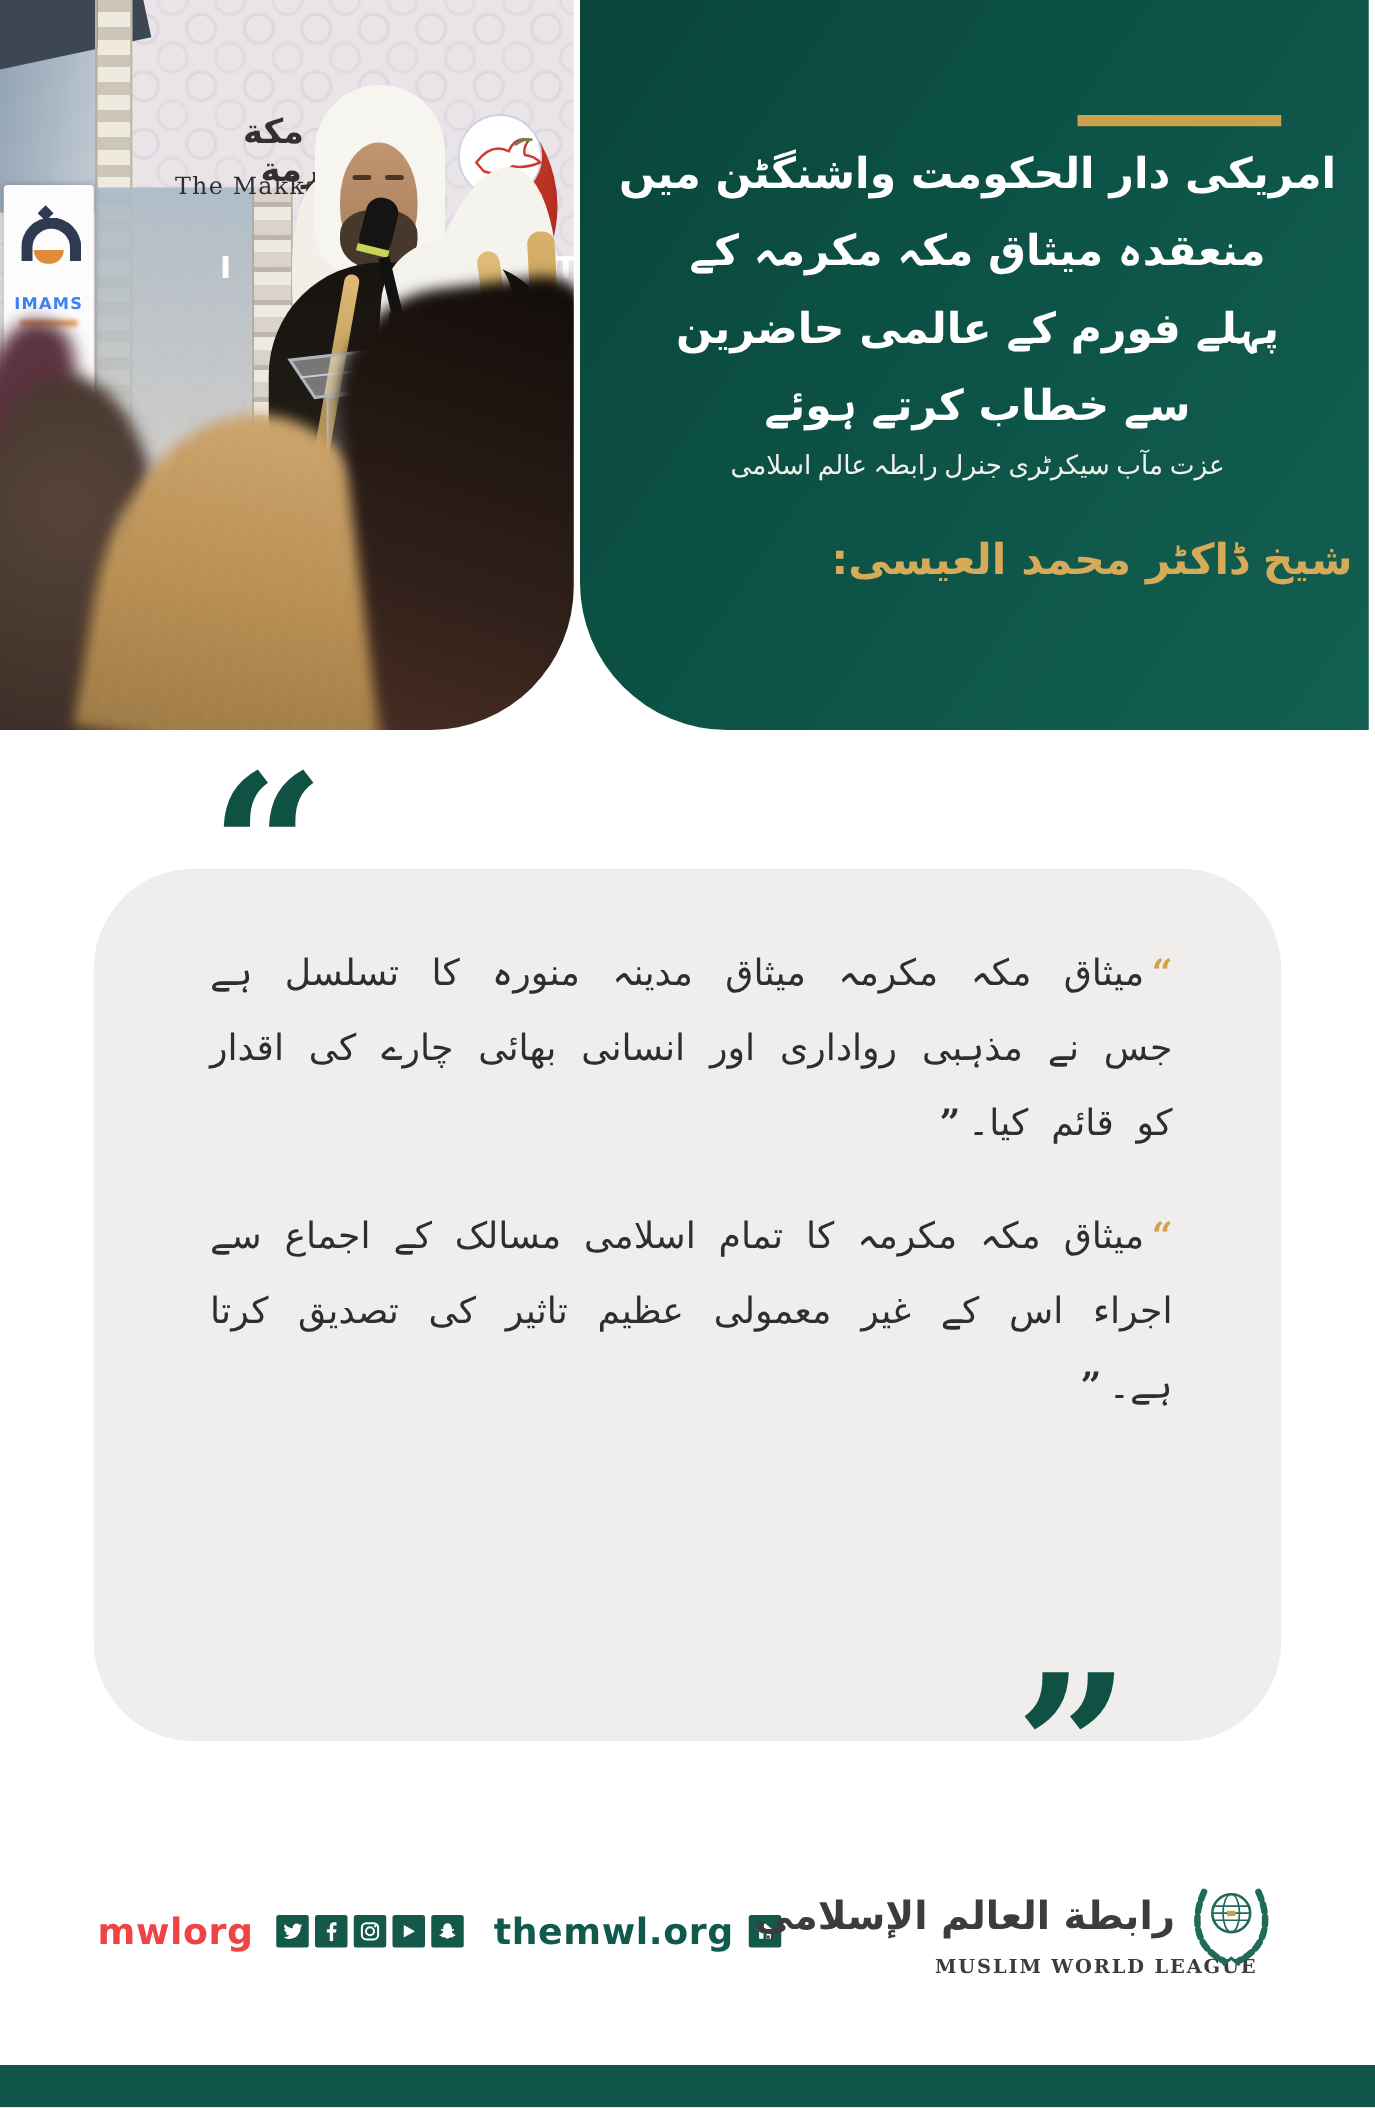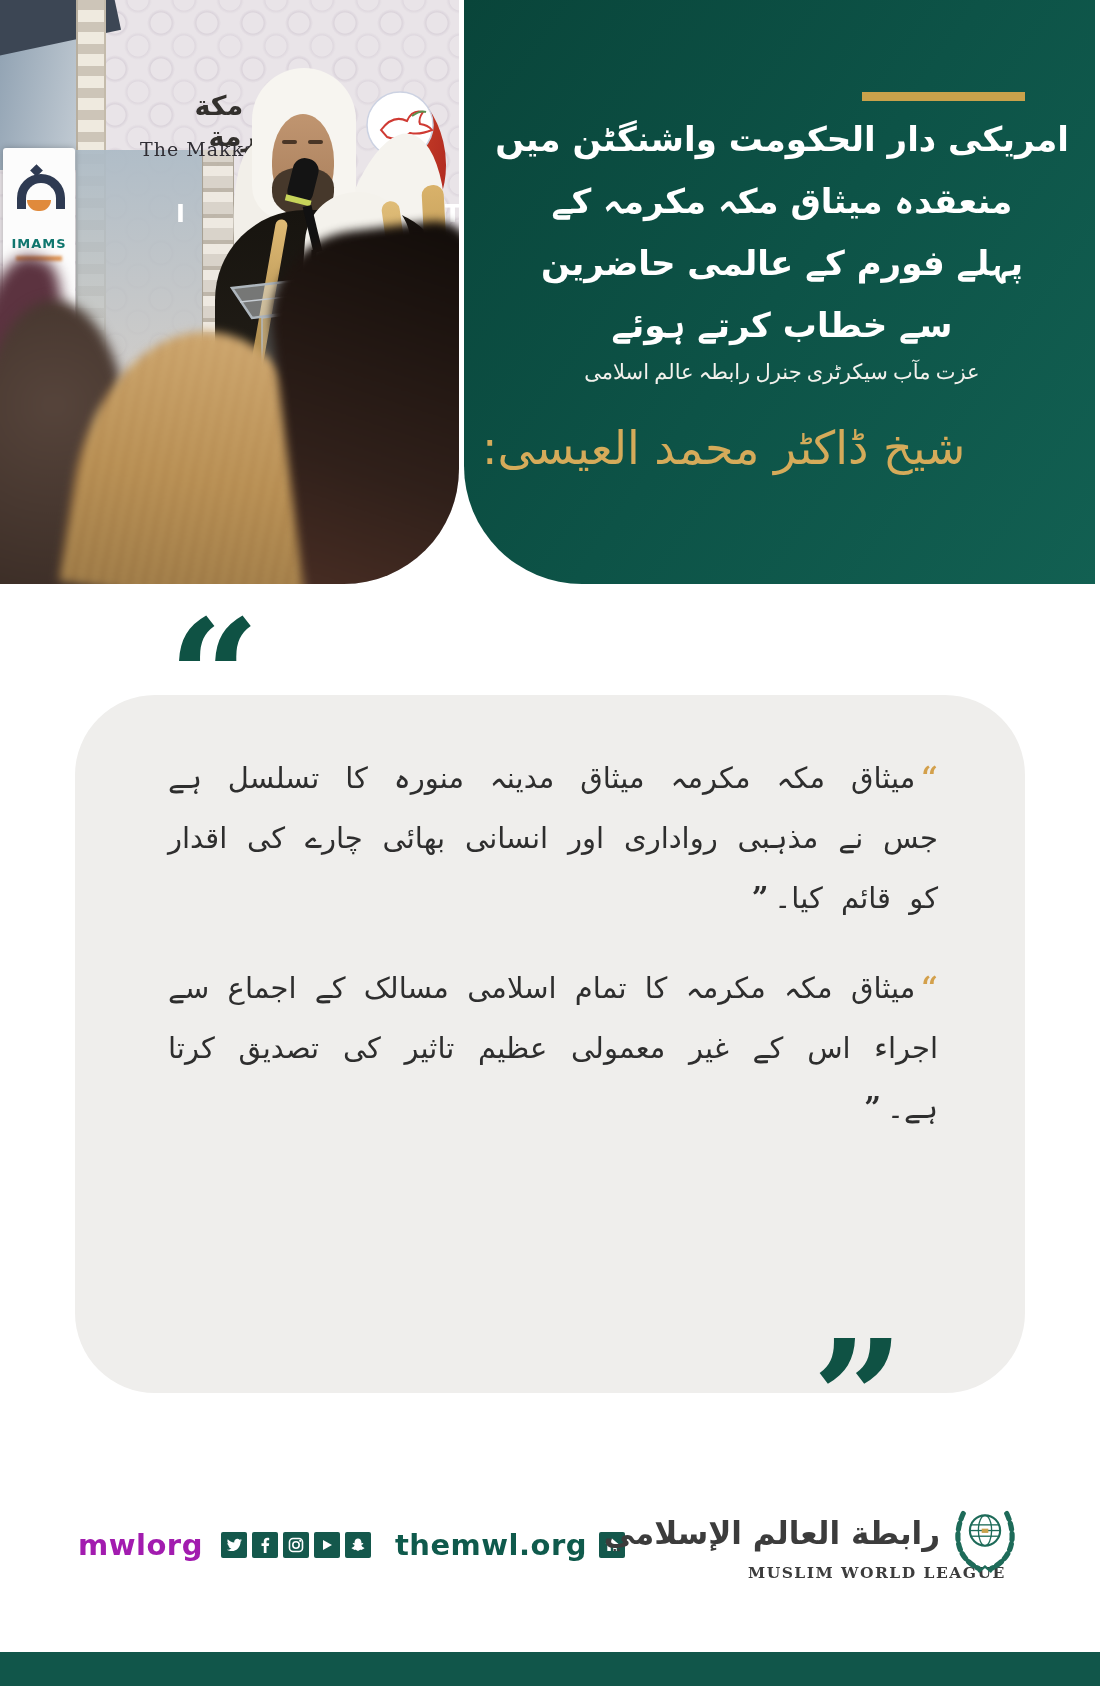--- a/index.html
+++ b/index.html
@@ -30,21 +30,21 @@
   .ph-makkah-en{left:140px;top:138px;font-family:"DejaVu Serif",serif;font-size:19px;color:#2f2d33;
     letter-spacing:1px;white-space:nowrap;}
   .backdrop-svg{left:0;top:0;width:459px;height:584px;}
   
   .ph-banner{left:3px;top:148px;width:72px;height:417px;background:#fcfcfc;border-radius:3px;
     overflow:hidden;box-shadow:0 0 6px rgba(0,0,0,.25);}
   .bn-arch{left:14px;top:26px;width:30px;height:26px;border:9px solid #2e3a52;border-bottom:none;
     border-radius:24px 24px 0 0;}
   .bn-diamond{left:29px;top:18px;width:9px;height:9px;background:#2e3a52;transform:rotate(45deg);}
   .bn-book{left:24px;top:52px;width:24px;height:11px;background:#e08a3c;border-radius:0 0 12px 12px;}
-  .bn-title{left:0;top:88px;width:72px;text-align:center;color:#0f766e;font-weight:bold;
+  .bn-title{left:0;top:88px;width:72px;text-align:center;color:#3b82f6;font-weight:bold;
     font-size:13px;letter-spacing:1px;}
   .bn-sub{left:13px;top:108px;width:46px;height:5px;background:rgba(224,138,60,.85);filter:blur(1.5px);}
   .bn-swath{left:-20px;top:160px;width:130px;height:130px;transform:rotate(-24deg);border-radius:45%;
     background:linear-gradient(120deg,#f7dd92,#f2c465 35%,#efe7ee 60%,#a995bd 80%,#6d5c85);}
   
   .sp-drape-r{left:330px;top:132px;width:112px;height:305px;background:#f5f3ee;border-radius:50%;
     transform:rotate(9deg);}
   .sp-drape-l{left:236px;top:142px;width:72px;height:235px;background:#f2efe9;border-radius:50%;
     transform:rotate(-7deg);}
   .sp-head{left:252px;top:68px;width:104px;height:152px;background:#f7f5f0;
@@ -83,38 +83,38 @@
     background:linear-gradient(205deg,#110c09,#30201a 65%,#4a2e24);}
 
   
   .green-panel{left:464px;top:0;width:631px;height:584px;border-bottom-left-radius:118px;
     background:linear-gradient(125deg,#09453a,#0d5347 50%,#126052 100%);}
   .gold-bar{left:398px;top:92px;width:163px;height:9px;background:#c9a24b;}
   .panel-lines{left:18px;top:108px;width:600px;direction:rtl;text-align:center;color:#ffffff;
     font-size:34px;line-height:62px;font-weight:bold;}
   .panel-subtitle{left:18px;top:360px;width:600px;direction:rtl;text-align:center;color:#f2f1ec;
     font-size:21px;font-family:Liberation Serif, serif;}
-  .panel-name{left:18px;top:408px;width:600px;direction:rtl;text-align:left;color:#d5ab5a;
-    font-size:46px;font-weight:normal;line-height:80px;}
+  .panel-name{left:18px;top:408px;width:600px;direction:rtl;text-align:right;color:#d5ab5a;
+    font-size:34px;font-weight:bold;line-height:80px;}
 
   
   .quote-box{left:75px;top:695px;width:950px;height:698px;background:#efeeec;border-radius:80px;}
   .quote-open{left:168px;top:598px;font-size:160px;line-height:160px;color:#0f5244;
     font-weight:bold;font-family:"DejaVu Serif",serif;}
   .quote-close{left:812px;top:1318px;font-size:160px;line-height:160px;color:#0f5244;
     font-weight:bold;font-family:"DejaVu Serif",serif;}
   .quote-content{left:168px;top:748px;width:770px;direction:rtl;}
   .quote-content p{margin:0 0 30px 0;text-align:justify;text-align-last:right;color:#2e2e2e;
     font-size:29px;line-height:60px;word-spacing:9px;}
   .qmark-open{color:#d3a04b;font-weight:bold;font-family:"DejaVu Serif",serif;padding-left:6px;}
   .qmark-close{color:#2e2e2e;font-weight:bold;font-family:"DejaVu Serif",serif;padding-right:6px;}
 
   
   .footer-left{left:78px;top:1527px;height:36px;display:flex;align-items:center;}
-  .handle{color:#a21caf;font-size:29px;font-weight:bold;letter-spacing:.5px;}
+  .handle{color:#ef4444;font-size:29px;font-weight:bold;letter-spacing:.5px;}
   .icon-row{display:flex;gap:5px;margin-left:18px;}
   .icon-sq{width:26px;height:26px;background:#14584c;border-radius:2px;display:flex;
     align-items:center;justify-content:center;}
   .icon-sq svg{width:16px;height:16px;}
   .website{color:#0f5a4c;font-size:29px;font-weight:bold;margin-left:24px;letter-spacing:.5px;}
   .home-sq{margin-left:12px;}
   .logo-block{left:748px;top:1498px;width:272px;display:flex;align-items:flex-end;}
   .logo-text{width:192px;text-align:center;}
   .logo-ar{color:#3c3c3c;font-size:31px;font-weight:bold;direction:rtl;line-height:52px;
     white-space:nowrap;}

